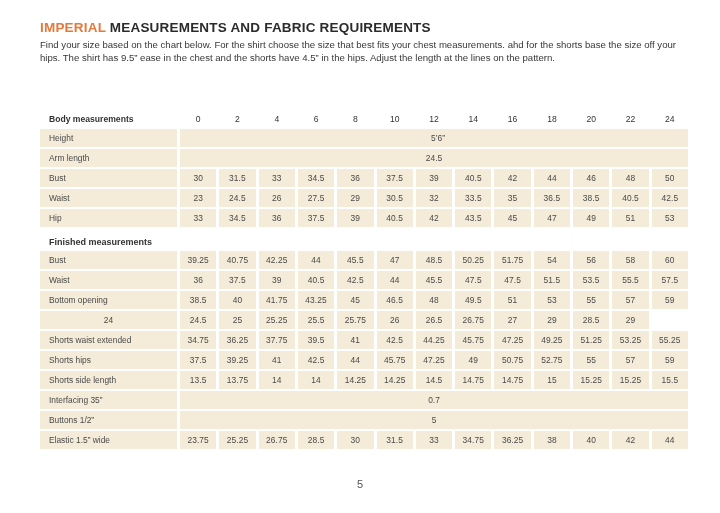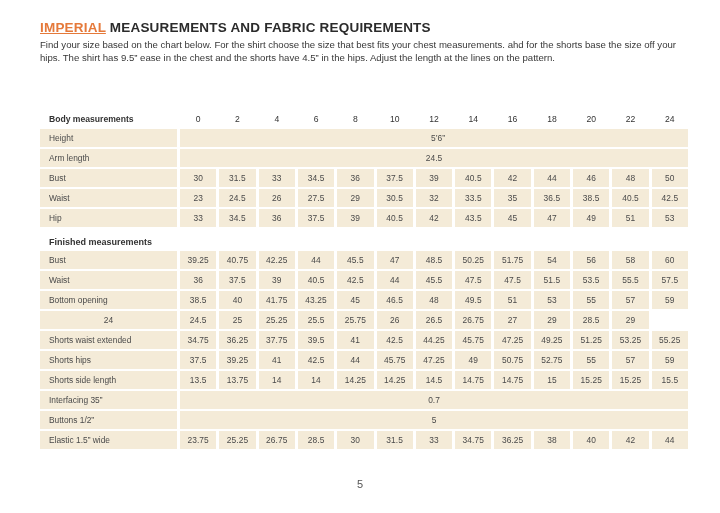--- a/index.html
+++ b/index.html
@@ -3,21 +3,21 @@
 <meta charset="utf-8">
 <style>
   :root{
     --accent:#e5793a; --cell:#f4ebd8; --ink:#2b2b2b; --muted:#4a4a4a;
   }
   *{box-sizing:border-box; margin:0; padding:0;}
   html,body{width:720px; height:513px; background:#ffffff; overflow:hidden;}
   body{font-family:"Liberation Sans", sans-serif; color:var(--ink);}
   .page{width:720px; height:513px; padding:20px 32px 0 40px; position:relative;}
   .title{font-size:13.5px; font-weight:700; letter-spacing:.2px; color:var(--ink); margin-bottom:4px;}
-  .title .hl{color:var(--accent);text-decoration:underline;}
+  .title .hl{color:var(--accent);}
   .intro{font-size:9.6px; line-height:1.34; color:#383838; width:650px; margin-bottom:7px;}
   #size-table{width:648px;margin-top:48px;}
   .trow{display:grid; grid-template-columns:137px repeat(13,1fr); column-gap:3px; height:18px; margin-bottom:2px;}
   .header-row{height:13px; margin-bottom:3px;}
   .hlabel{font-size:8.6px; font-weight:700; color:#333; display:flex; align-items:center; padding-left:9px;}
   .hsize{font-size:8.6px; color:#333; display:flex; align-items:center; justify-content:center;}
   .cell{background:var(--cell); font-size:8.4px; color:var(--muted); display:flex; align-items:center; justify-content:center; white-space:nowrap;}
   .label-cell{justify-content:flex-start; padding-left:9px;}
   .num-cell{letter-spacing:.1px;}
   .span-cell{}

